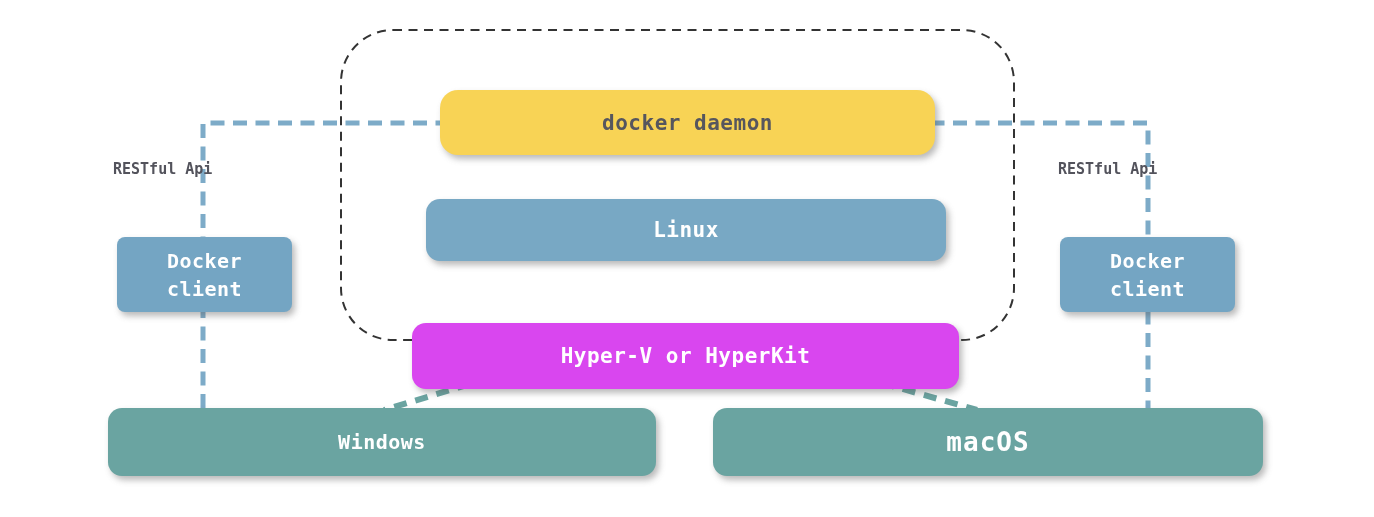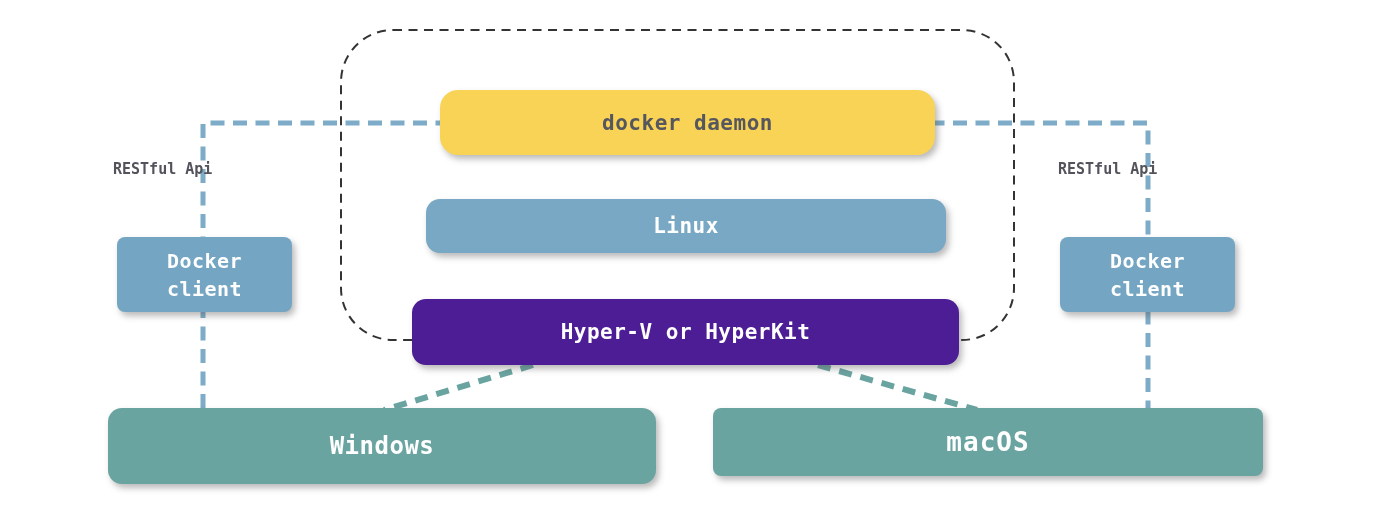--- a/index.html
+++ b/index.html
@@ -8,29 +8,29 @@
     font-family:"DejaVu Sans Mono","Liberation Mono",monospace;
   }
   .lines{position:absolute;left:0;top:0;width:1374px;height:517px;z-index:1;}
   .node{
     position:absolute;z-index:2;display:flex;align-items:center;justify-content:center;
     font-weight:bold;border-radius:14px;text-align:center;
     box-shadow:3px 4px 6px rgba(90,90,90,0.42);
     letter-spacing:0.5px;
   }
   #daemon{left:440px;top:90px;width:495px;height:65px;font-size:21px;border-radius:18px;}
-  #linux{left:426px;top:199px;width:520px;height:54px;font-size:21px;}
+  #linux{left:426px;top:199px;width:520px;height:62px;font-size:21px;}
   #hyperv{left:412px;top:299px;width:547px;height:66px;font-size:21px;}
   #client-left,#client-right{
     width:175px;height:75px;font-size:20px;border-radius:8px;
     white-space:pre-line;line-height:1.4;
   }
   #client-left{left:117px;top:237px;}
   #client-right{left:1060px;top:237px;}
-  #windows{left:108px;top:408px;width:548px;height:76px;font-size:24px;}
+  #windows{left:108px;top:408px;width:548px;height:68px;font-size:20px;}
   #macos{left:713px;top:408px;width:550px;height:68px;font-size:26px;letter-spacing:1px;}
   .api-label{
     position:absolute;top:160px;z-index:3;font-size:15px;font-weight:bold;
     letter-spacing:0;white-space:pre;
   }
   #api-label-left{left:113px;}
   #api-label-right{left:1058px;}
 </style>
 </head>
 <body>
@@ -41,29 +41,29 @@
     <rect x="341" y="30" width="673" height="310" rx="52" fill="none" stroke-width="2" stroke-dasharray="9 6.5" stroke="#333333"></rect>
     <path d="M203 408 L203 123 L1148 123 L1148 408" fill="none" stroke-width="5" stroke-dasharray="14 8.5" stroke="#7dabc8"></path>
     <path d="M533 365 L384 410" fill="none" stroke-width="6" stroke-dasharray="13 9" stroke="#6aa4a1"></path>
     <path d="M818 365 L977 410" fill="none" stroke-width="6" stroke-dasharray="13 9" stroke="#6aa4a1"></path>
   </svg>
 
   <div id="daemon" class="node" style="background-color: rgb(248, 211, 85); color: rgb(86, 86, 94);">docker daemon</div>
 
   <div id="linux" class="node" style="background-color: rgb(120, 168, 196); color: rgb(255, 255, 255);">Linux</div>
 
-  <div id="hyperv" class="node" style="background-color: #4c1d95; color: rgb(255, 255, 255);">Hyper-V or HyperKit</div>
+  <div id="hyperv" class="node" style="background-color: #d946ef; color: rgb(255, 255, 255); margin-top: 24px;">Hyper-V or HyperKit</div>
 
   <div id="client-left" class="node" style="background-color: rgb(116, 165, 195); color: rgb(255, 255, 255);">Docker
 client</div>
 
   <div id="client-right" class="node" style="background-color: rgb(116, 165, 195); color: rgb(255, 255, 255);">Docker
 client</div>
 
   <div id="windows" class="node" style="background-color: rgb(106, 164, 161); color: rgb(255, 255, 255);">Windows</div>
 
-  <div id="macos" class="node" style="background-color: rgb(106, 164, 161); color: rgb(255, 255, 255); border-radius: 8px;">macOS</div>
+  <div id="macos" class="node" style="background-color: rgb(106, 164, 161); color: rgb(255, 255, 255);">macOS</div>
 
   <div id="api-label-left" class="api-label" style="color: rgb(83, 83, 92);">RESTful Api</div>
 
   <div id="api-label-right" class="api-label" style="color: rgb(83, 83, 92);">RESTful Api</div>
 
 </div>
 
 </body></html>

